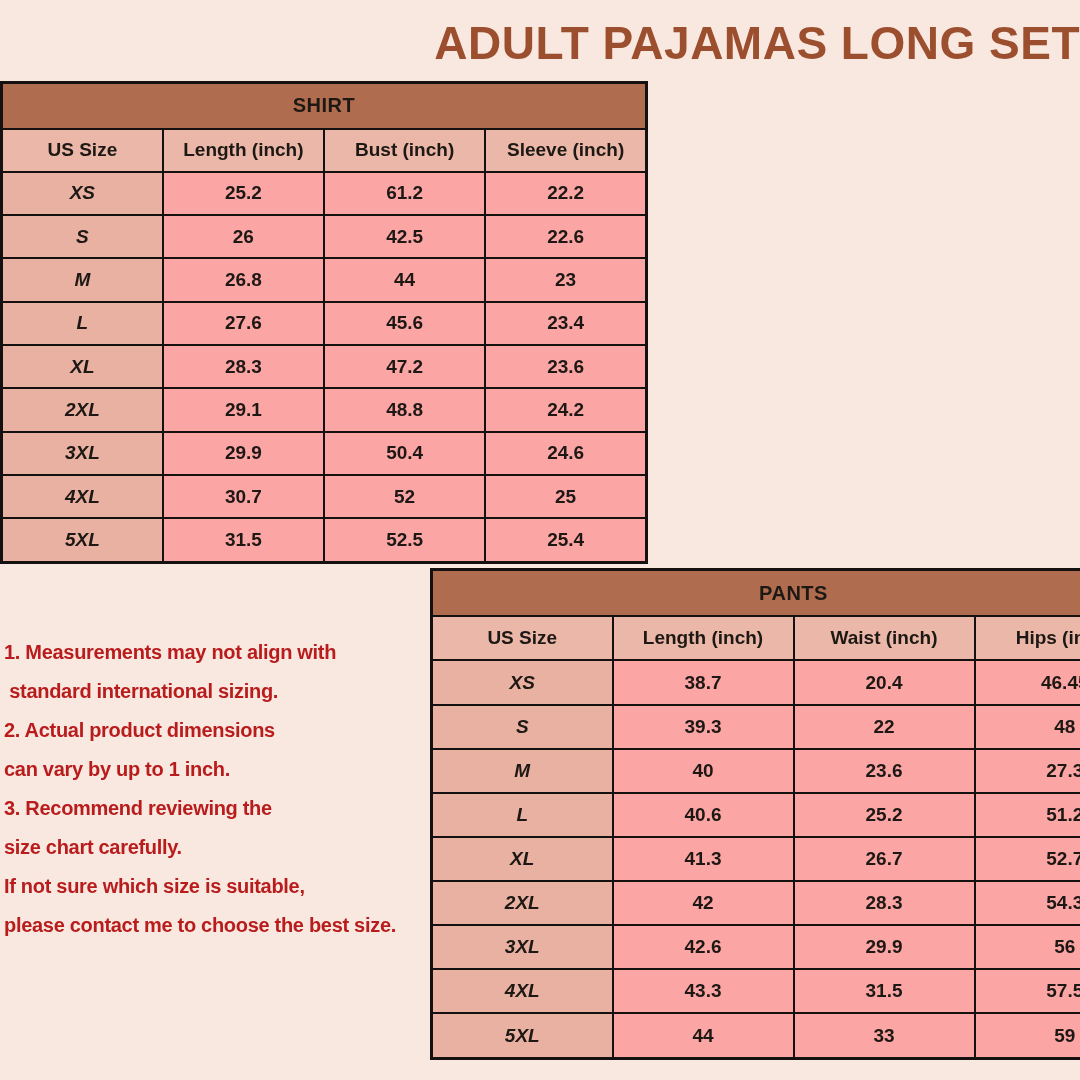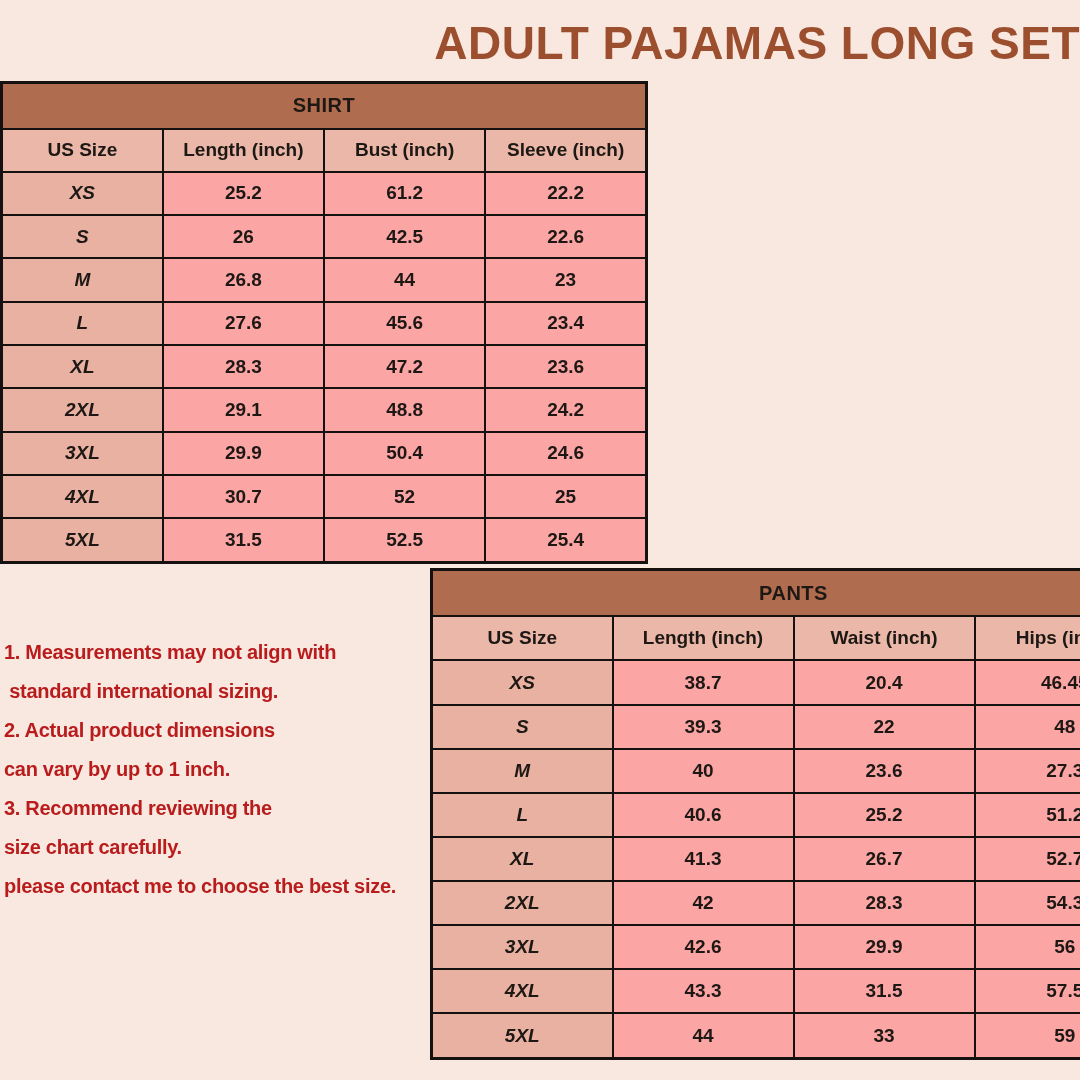--- a/index.html
+++ b/index.html
@@ -178,16 +178,17 @@
   </tbody>
     </table>
 
   <div class="notes">
     <div>1. Measurements may not align with</div>
     <div> standard international sizing.</div>
     <div>2. Actual product dimensions</div>
     <div>can vary by up to 1 inch.</div>
     <div>3. Recommend reviewing the</div>
     <div>size chart carefully.</div>
+    <div>If not sure which size is suitable,</div>
     <div>please contact me to choose the best size.</div>
   </div>
 
 </div>
 
 </body></html>

